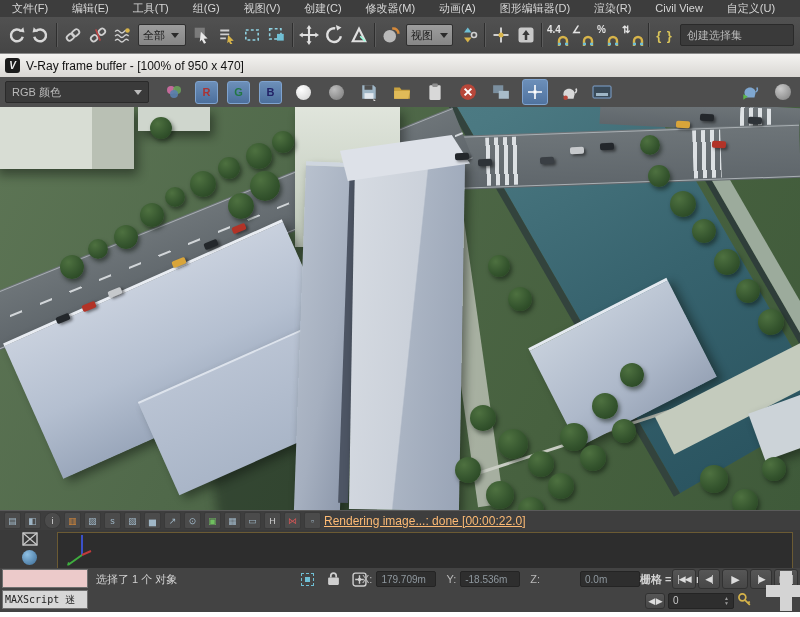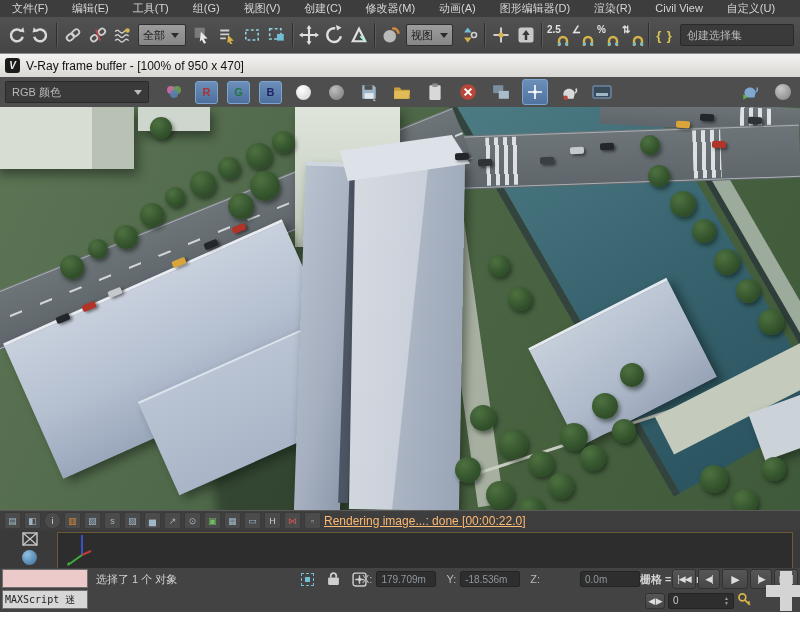--- a/index.html
+++ b/index.html
@@ -223,21 +223,21 @@
         </svg>
       </span>
     <span class="ti">
         <svg width="20" height="20" viewBox="0 0 16 16">
           <rect x="2" y="2" width="12" height="12" rx="2" fill="#c9c9c9"></rect>
           <path d="M8 4l3 4H9v4H7V8H5z" fill="#3a3a3a"></path>
         </svg>
       </span>
     <span class="sep"></span>
     <span class="snap">
-        <b>2.5</b>
+        <b>4.4</b>
         <svg width="12" height="12" viewBox="0 0 12 12">
           <path d="M2 11V6a4 4 0 0 1 8 0v5" fill="none" stroke="#d7b44a" stroke-width="2.4"></path>
           <path d="M1 9h3M8 9h3" stroke="#6fbfd4" stroke-width="2.4"></path>
         </svg>
       </span>
     <span class="snap">
         <b>∠</b>
         <svg width="12" height="12" viewBox="0 0 12 12">
           <path d="M2 11V6a4 4 0 0 1 8 0v5" fill="none" stroke="#d7b44a" stroke-width="2.4"></path>
           <path d="M1 9h3M8 9h3" stroke="#6fbfd4" stroke-width="2.4"></path>

